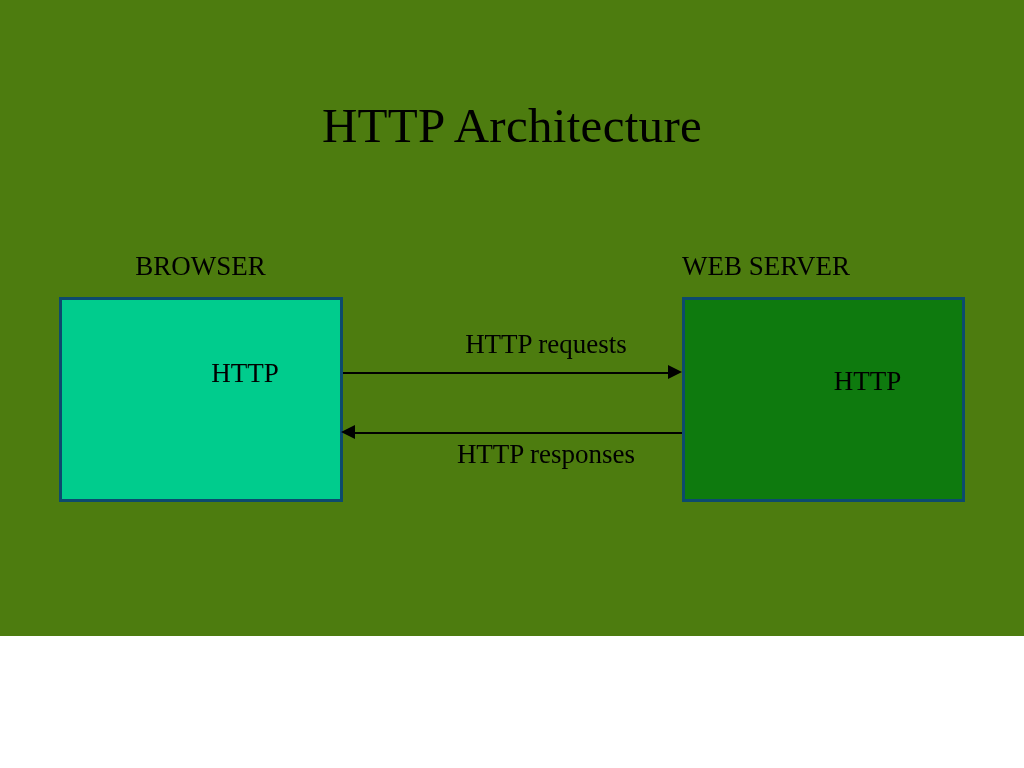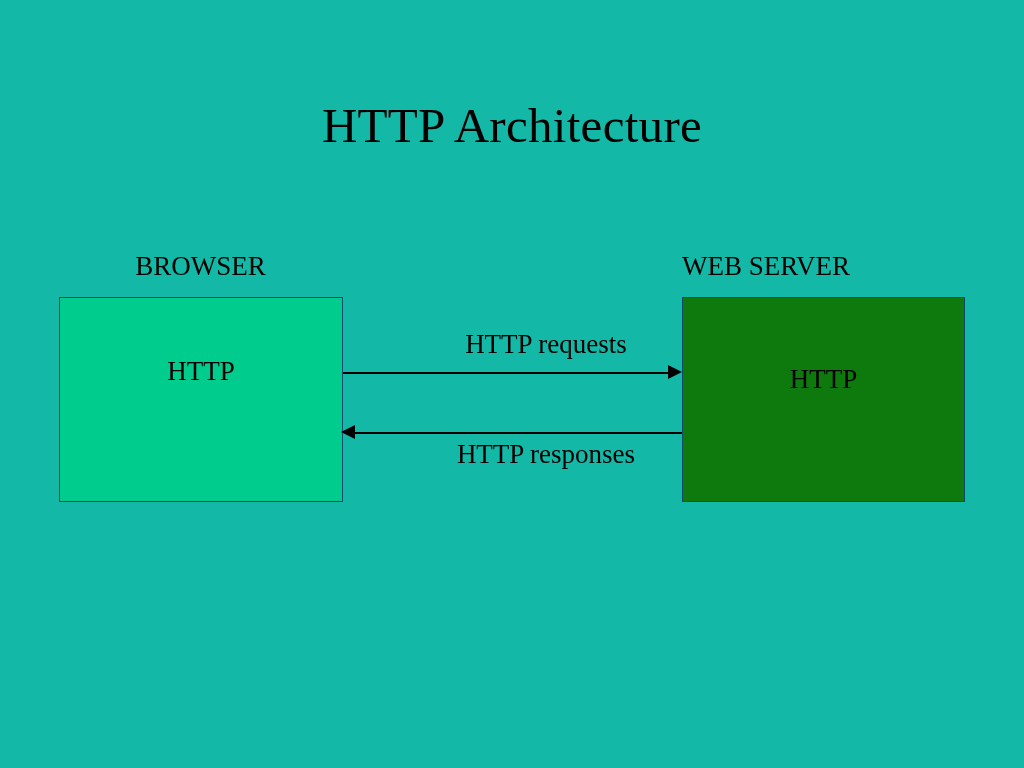--- a/index.html
+++ b/index.html
@@ -13,22 +13,22 @@
     position: relative;
     overflow: hidden;
     font-family: "Liberation Serif", "DejaVu Serif", serif;
     color: #000000;
   }
 
   #slide {
     position: absolute;
     left: 0; top: 0;
     width: 1024px;
-    height: 768px;
-    background: #14b8a6;
+    height: 636px;
+    background: #4d7c0f;
   }
 
   
   #slide-title {
     position: absolute;
     left: 0;
     top: 98px;
     width: 1024px;
     text-align: center;
     font-size: 49px;
@@ -55,21 +55,22 @@
     left: 682px;
     top: 251px;
     width: 283px;
     text-align: left;
   }
 
   
   .node-box {
     position: absolute;
     box-sizing: border-box;
-    border: 1px solid #0c4a6e;
+    border: 3px solid #0c4a6e;
+    padding-left: 44px;
   }
   #client-box {
     left: 59px;
     top: 297px;
     width: 284px;
     height: 205px;
     background: #00cc8d;
   }
   #server-box {
     left: 682px;

